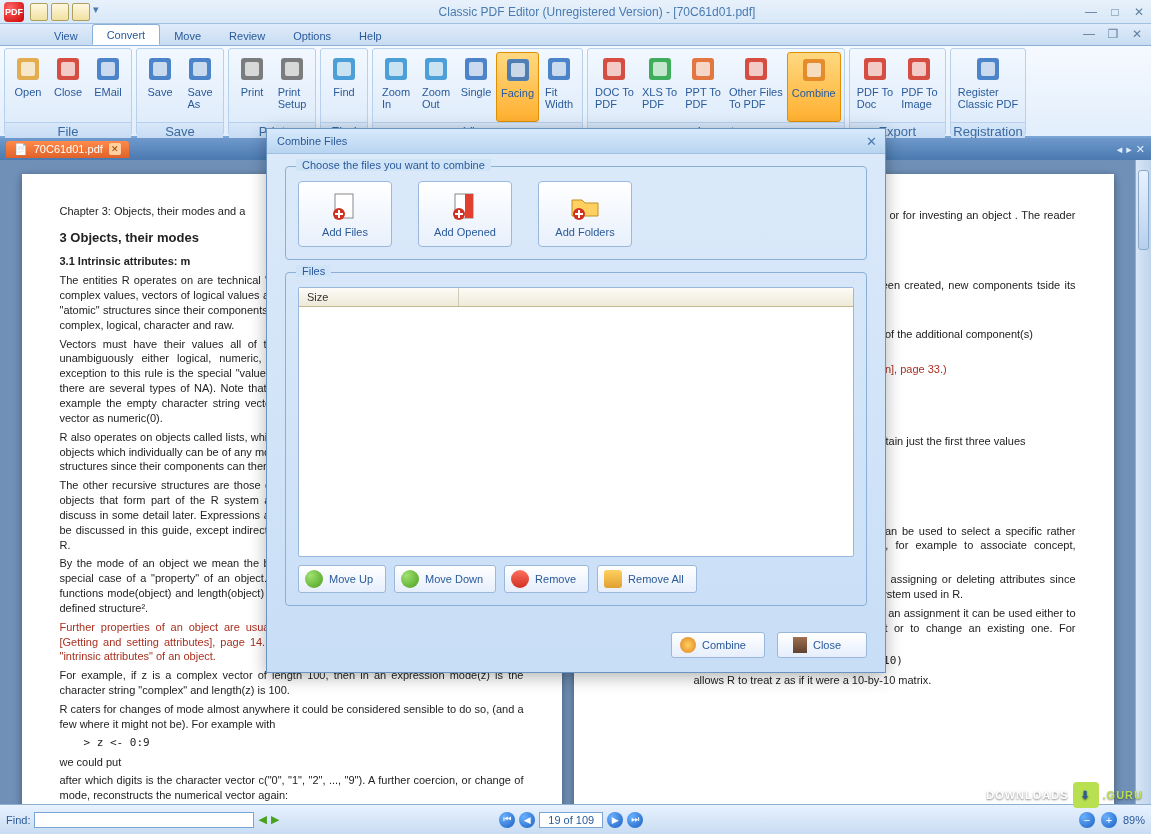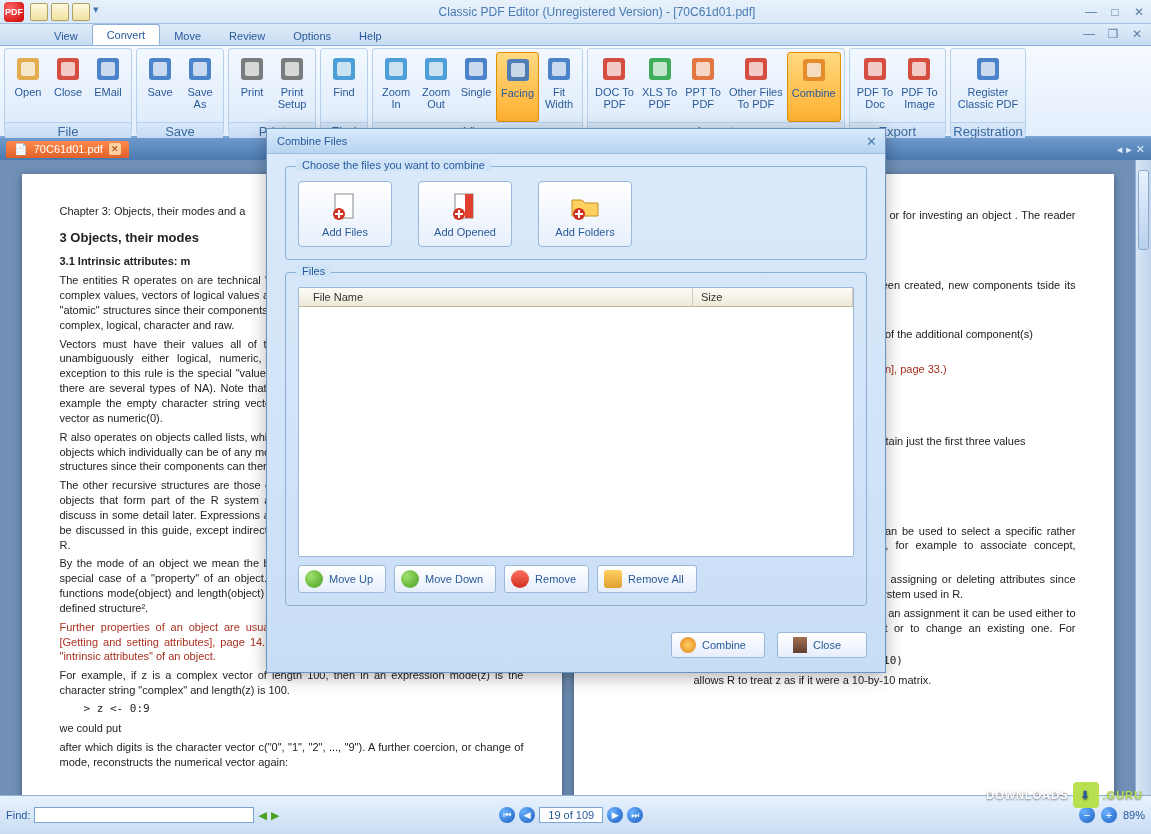--- a/index.html
+++ b/index.html
@@ -18,21 +18,21 @@
 .menubar { height: 22px; background: linear-gradient(#e0ecfa, #c8dcf2); display: flex; align-items: flex-end; padding-left: 40px; border-bottom: 1px solid #8ab0d8; position:relative; }
 .menu-tab { padding: 4px 14px 3px; color: #2a5a9a; cursor: pointer; }
 .menu-tab.active { background: #fff; border: 1px solid #8ab0d8; border-bottom: 1px solid #fff; border-radius: 3px 3px 0 0; }
 .menubar .win-btns { position:absolute; right:6px; top:3px; }
 
 
 .ribbon { height: 92px; background: linear-gradient(#f6faff, #e2eefc); display: flex; border-bottom: 2px solid #7aa6d6; padding: 2px 4px 0; }
 .rgroup { display: flex; flex-direction: column; align-items: center; border: 1px solid #b8d0ec; border-radius: 3px; margin-right: 4px; background: linear-gradient(#f2f8ff, #dceafa); }
 .rgroup-items { display: flex; padding: 3px 3px 0; }
 .rgroup-label { font-size: 13px; color: #3a6aa0; background: linear-gradient(#d8e8fa, #c4daf2); width: 100%; text-align: center; padding: 1px 0; border-top: 1px solid #b8d0ec; border-radius: 0 0 3px 3px; }
-.ritem { display: flex; flex-direction: column; align-items: center; justify-content: flex-start; padding: 2px 4px; min-width: 40px; color: #2a5a9a; cursor: pointer; border-radius: 3px; text-align:center; height:70px; }
+.ritem { display: flex; flex-direction: column; align-items: center; justify-content: flex-start; padding: 2px 4px; min-width: 40px; color: #2a5a9a; cursor: pointer; border-radius: 3px; height:70px; }
 .ritem.active { background: linear-gradient(#ffd880, #ffb030); border: 1px solid #e09000; }
 .ricon { width: 30px; height: 30px; margin-bottom: 2px; display:flex;align-items:center;justify-content:center; }
 .ritem span.lbl { line-height: 12px; }
 
 
 .doctabs { height: 22px; background: linear-gradient(#6f99cc, #4a7ab0); display: flex; align-items: center; padding: 0 6px; position:relative;}
 .doctab { background: linear-gradient(#ff8a4a, #e0622a); color: #fff; padding: 2px 8px; border-radius: 3px 3px 0 0; display: flex; align-items: center; gap: 6px; }
 .doctab .doc-x { background:#ffd0a0; color:#a04000; width:12px; height:12px; border-radius:2px; display:flex;align-items:center;justify-content:center; font-size:9px; }
 .doctabs-right { position:absolute; right:6px; color:#e0ecfa; display:flex; gap:4px; }
 
@@ -43,21 +43,21 @@
 .page h3 { font-size: 13px; font-weight: bold; margin: 10px 0 6px; }
 .page h4 { font-size: 11px; font-weight: bold; margin: 8px 0 4px; }
 .page p { margin: 4px 0; text-align: justify; }
 .page .hdr { font-size:9px; display:flex; justify-content:space-between; margin-bottom:10px; }
 .page .code { font-family: monospace; margin-left: 24px; }
 .page .redlink { color:#aa3020; }
 .vscroll { width:16px; background: linear-gradient(90deg,#d8e6f6,#c0d4ec); border-left:1px solid #90b0d0; position:relative;}
 .vscroll .thumb { position:absolute; left:2px; right:2px; top:10px; height:80px; background:linear-gradient(#e8f2ff,#b8d0ec); border:1px solid #88a8cc; border-radius:3px; }
 
 
-.statusbar { position:absolute; bottom:0; left:0; right:0; height:39px; background: linear-gradient(#e8f2ff, #c8dcf2); border-top:1px solid #90b0d0; display:flex; align-items:center; padding: 0 6px; gap:4px; color:#2a5a9a; }
+.statusbar { position:absolute; bottom:0; left:0; right:0; height:30px; background: linear-gradient(#e8f2ff, #c8dcf2); border-top:1px solid #90b0d0; display:flex; align-items:center; padding: 0 6px; gap:4px; color:#2a5a9a; }
 .statusbar input.find { width:220px; height:16px; border:1px solid #7aa6d6; background:#fff; padding:0 3px; }
 .pager { display:flex; align-items:center; gap:4px; margin: 0 auto; }
 .pg-btn { width:16px; height:16px; border-radius:50%; background: radial-gradient(circle at 30% 30%, #6ab0ff, #1a60c0); color:#fff; display:flex;align-items:center;justify-content:center; font-size:9px; }
 .pg-box { background:#fff; border:1px solid #7aa6d6; padding: 1px 8px; }
 .zoom { margin-left:auto; display:flex; align-items:center; gap:6px; }
 .zoom-btn { width:16px;height:16px; border-radius:50%; background: radial-gradient(circle at 30% 30%, #6ab0ff, #1a60c0); color:#fff; display:flex;align-items:center;justify-content:center; }
 
 
 .dialog { position:absolute; left:266px; top:128px; width:620px; background: linear-gradient(#dceafa, #c8def6); border:1px solid #6a94c4; box-shadow: 0 4px 16px rgba(0,0,0,0.3); }
 .dialog-title { background: linear-gradient(#d8eafc, #b8d4f0); padding: 5px 10px; color:#2a5a9a; font-size:12px; border-bottom:1px solid #a0c0e0; position:relative; }
@@ -376,20 +376,21 @@
         </div>
       <h3>3  Objects, their modes</h3>
       <h4>3.1  Intrinsic attributes: m</h4>
       <p>The entities R operates on are technical "objects". Examples are vectors of numeric (real) or complex values, vectors of logical values and vectors of character strings. These are known as "atomic" structures since their components are all of the same type, or mode, namely numeric¹, complex, logical, character and raw.</p>
       <p>Vectors must have their values all of the same mode. Thus any given vector must be unambiguously either logical, numeric, complex, character or raw. (The only apparent exception to this rule is the special "value" listed as NA for quantities not available, but in fact there are several types of NA). Note that a vector can be empty and still have a mode. For example the empty character string vector is listed as character(0) and the empty numeric vector as numeric(0).</p>
       <p>R also operates on objects called lists, which are of mode list. These are ordered sequences of objects which individually can be of any mode. lists are known as "recursive" rather than atomic structures since their components can themselves be lists in their own right.</p>
       <p>The other recursive structures are those of mode function and expression. Functions are the objects that form part of the R system along with similar user written functions, which we discuss in some detail later. Expressions as objects form an advanced part of R which will not be discussed in this guide, except indirectly when we discuss formulae used with modeling in R.</p>
       <p>By the mode of an object we mean the basic type of its fundamental constituents. This is a special case of a "property" of an object. Another property of every object is its length. The functions mode(object) and length(object) can be used to find out the mode and length of any defined structure².</p>
       <p><span class="redlink">Further properties of an object are usually provided by attributes(object), see Section 3.3 [Getting and setting attributes], page 14. Because of this, mode and length are also called "intrinsic attributes" of an object.</span></p>
       <p>For example, if z is a complex vector of length 100, then in an expression mode(z) is the character string "complex" and length(z) is 100.</p>
+      <p>R caters for changes of mode almost anywhere it could be considered sensible to do so, (and a few where it might not be). For example with</p>
       <p class="code">&gt; z &lt;- 0:9</p>
       <p>we could put</p>
       <p>after which digits is the character vector c("0", "1", "2", ..., "9"). A further coercion, or change of mode, reconstructs the numerical vector again:</p>
 
     </div>
     <div class="page" style="padding-left:120px;">
       <p>lection of functions of the form another, or for investing an object . The reader should consult the</p>
       <p style="margin-top:40px;">Similarly character() is a empty has been created, new components tside its previous range. Thus</p>
       <p style="margin-top:20px;">ents of which are at this point both ode of the additional component(s)</p>
       <p style="margin-top:20px;"><span class="redlink">is used often, for example in the function], page 33.)</span></p>
@@ -441,21 +442,20 @@
               <path d="M10 20v8M6 24h8" stroke="#fff" stroke-width="2"></path>
             </svg>
           <span>Add Folders</span>
         </div>
       </div>
     </div>
     <div class="fieldset">
       <div class="fieldset-legend">Files</div>
       <div class="file-table">
         <div class="file-th">
-          <div class="c1">File Name</div>
           <div class="c2">Size</div>
         </div>
       </div>
       <div class="file-actions">
         <div class="actbtn">
             <div class="aicon green"></div>
             <span>Move Up</span>
           </div>
         <div class="actbtn">
             <div class="aicon green"></div>

